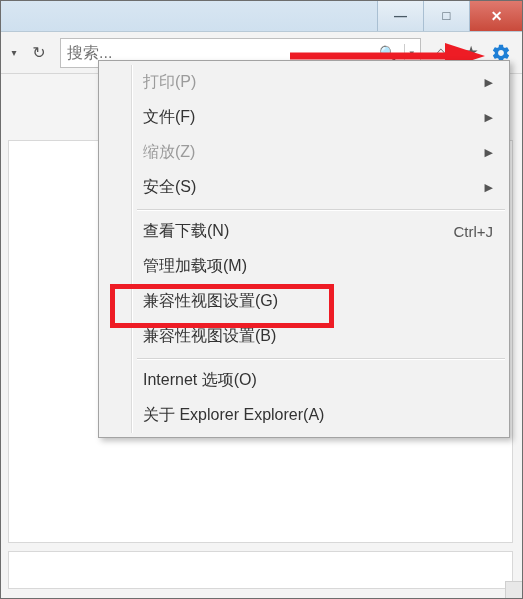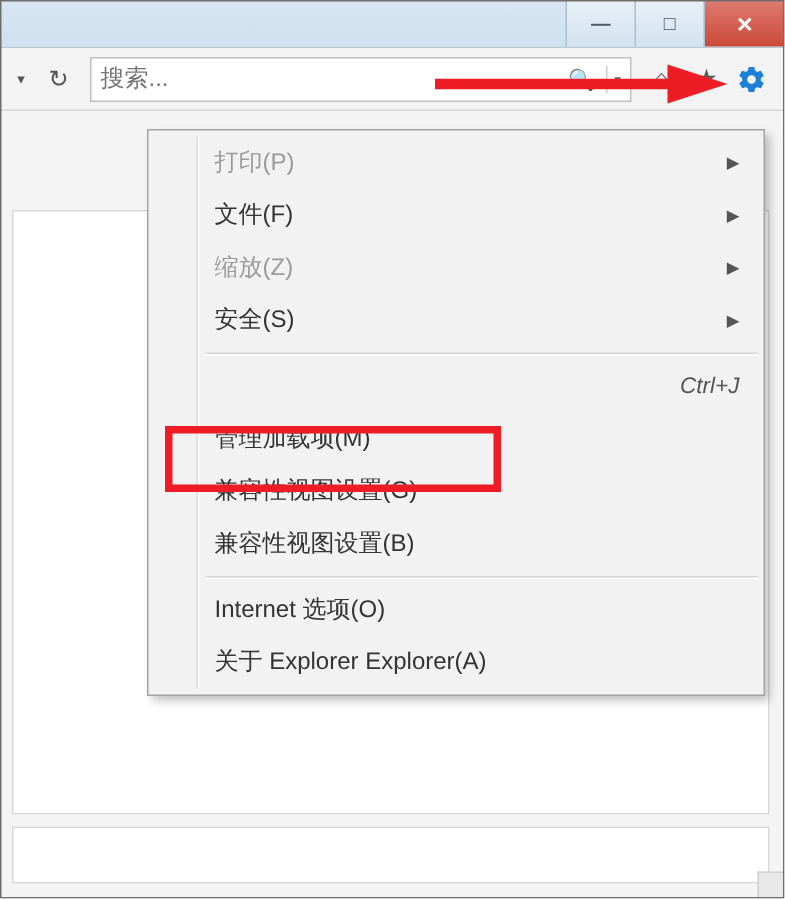--- a/index.html
+++ b/index.html
@@ -149,21 +149,21 @@
     right: 0; bottom: 0;
     width: 18px; height: 18px;
     background: #e8e8e8;
     border-top: 1px solid #cfcfcf;
     border-left: 1px solid #cfcfcf;
   }
 
   
   .menu {
     position: absolute;
-    top: 86px;
+    top: 60px;
     left: 98px;
     width: 412px;
     background: #f2f2f2;
     border: 1px solid #a3a3a3;
     box-shadow: 3px 3px 6px rgba(0,0,0,0.25);
     padding: 4px 2px;
   }
   .menu .gutter {
     position: absolute;
     left: 32px; top: 4px; bottom: 4px;
@@ -179,21 +179,20 @@
     padding-left: 42px;
     padding-right: 14px;
     color: #333;
     font-size: 16px;
   }
   .menu-item.disabled { color: #9b9b9b; }
   .menu-item .shortcut {
     margin-left: auto;
     color: #555;
     font-size: 15px;
-    font-style: italic;
   }
   .menu-item .sub {
     margin-left: auto;
     color: #555;
     font-size: 11px;
   }
   .menu-sep {
     height: 1px;
     background: #d5d5d5;
     margin: 4px 2px 4px 36px;
@@ -290,20 +289,21 @@
     <div class="menu-item disabled">
       <span>缩放(Z)</span>
       <span class="sub">▶</span>
     </div>
     <div class="menu-item">
       <span>安全(S)</span>
       <span class="sub">▶</span>
     </div>
     <div class="menu-sep"></div>
     <div class="menu-item">
+      <span>查看下载(N)</span>
       <span class="shortcut">Ctrl+J</span>
     </div>
     <div class="menu-item">
       <span>管理加载项(M)</span>
     </div>
     <div class="menu-item">
       <span>兼容性视图设置(G)</span>
     </div>
     <div class="menu-item">
       <span>兼容性视图设置(B)</span>

